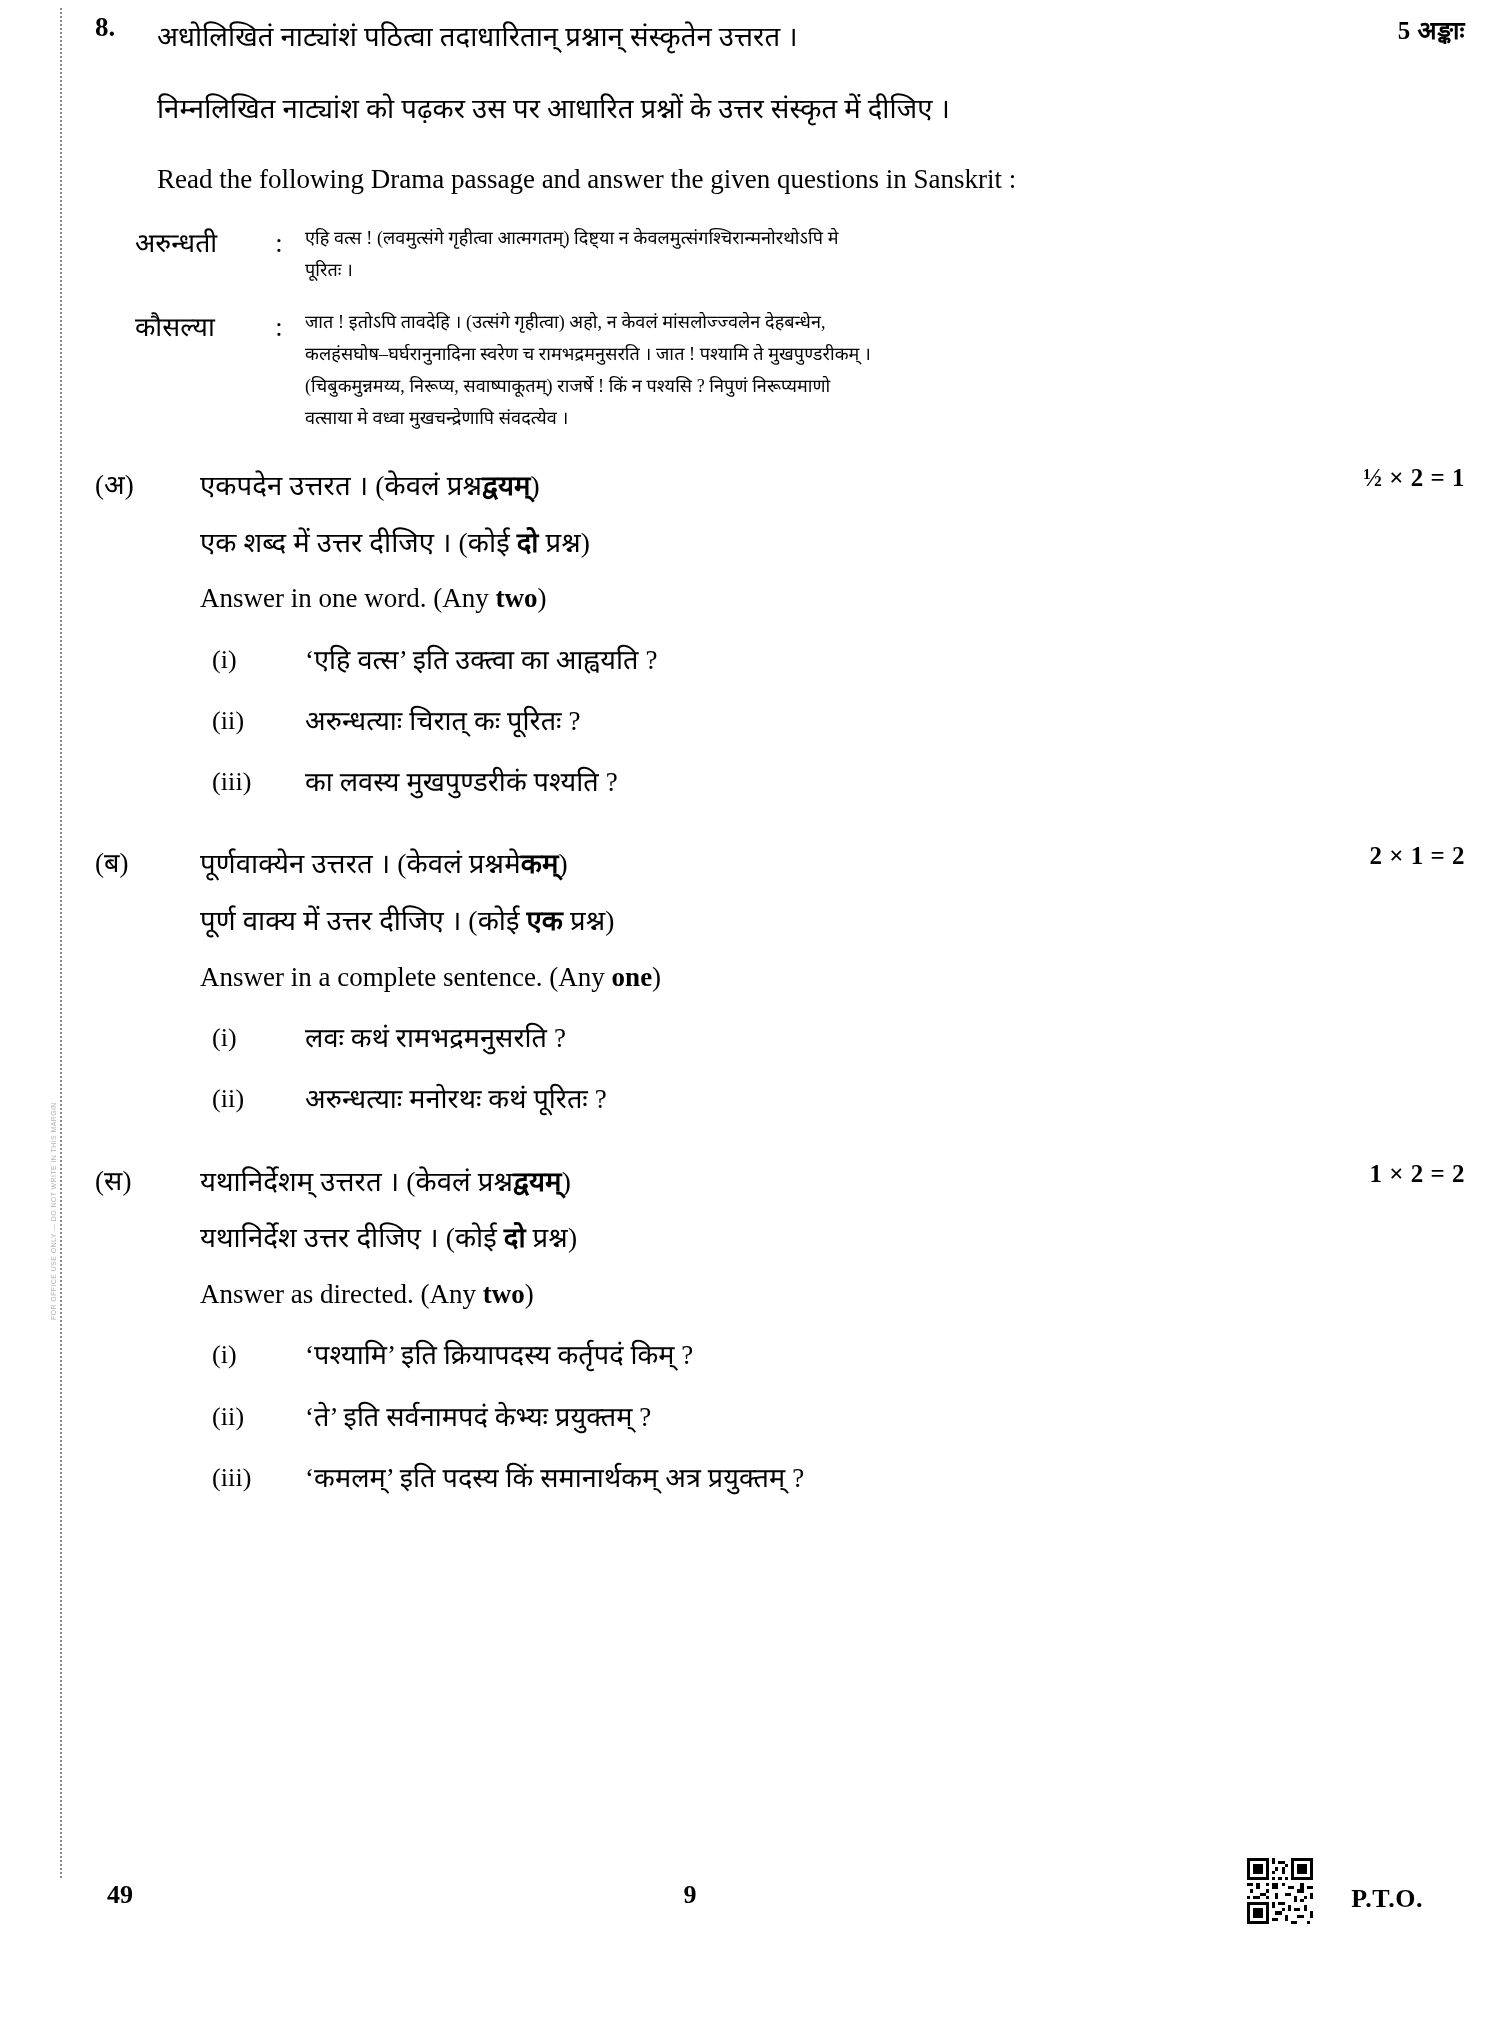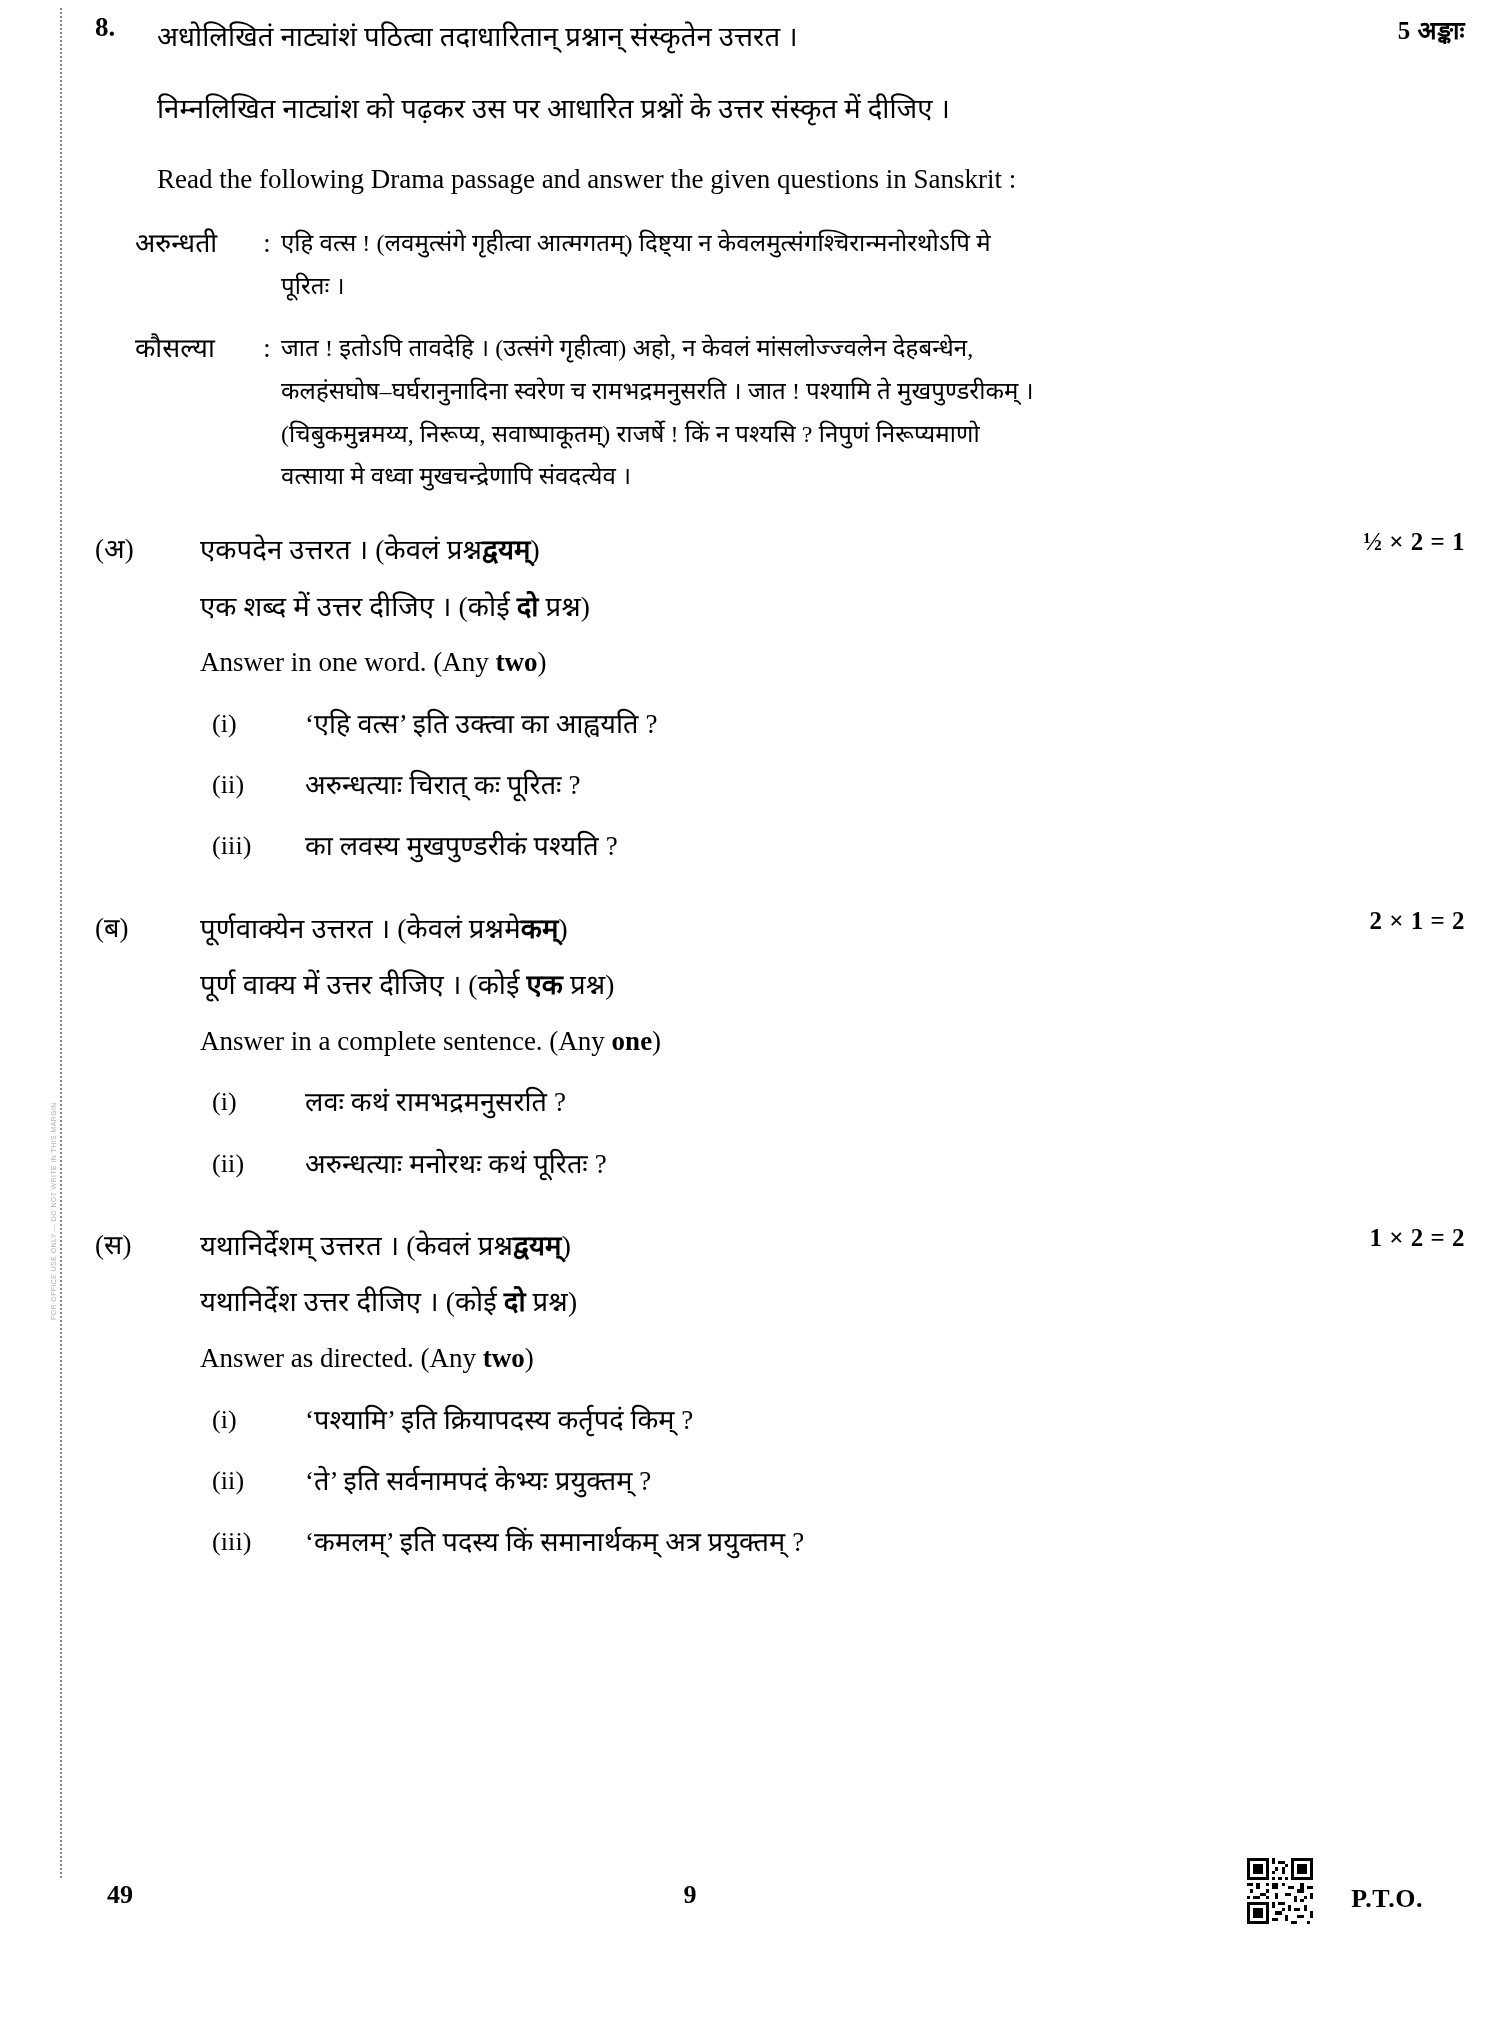--- a/index.html
+++ b/index.html
@@ -98,38 +98,39 @@
 
   .line { margin: 7px 0 0 0; }
   .gap-s { height: 12px; }
   .gap-m { height: 20px; }
 
   
   .dlg {
     display: flex;
     align-items: flex-start;
     margin-bottom: 8px;
+    gap: 12px;
   }
   .dlg-speaker {
     flex: 0 0 118px;
     width: 118px;
     font-size: 26.5px;
     line-height: 1.62;
     white-space: nowrap;
   }
   .dlg-colon {
     flex: 0 0 28px;
     width: 28px;
     text-align: center;
     font-size: 26.5px;
     line-height: 1.62;
   }
   .dlg-text {
     flex: 1 1 auto;
-    font-size: 24px;
+    font-size: 18px;
     line-height: 1.78;
     text-align: justify;
     padding-right: 80px;
   }
   .dlg-text .cont { display: block; }
 
   .prashnah {
     font-size: 27px;
     font-weight: 700;
     margin-top: 18px;

